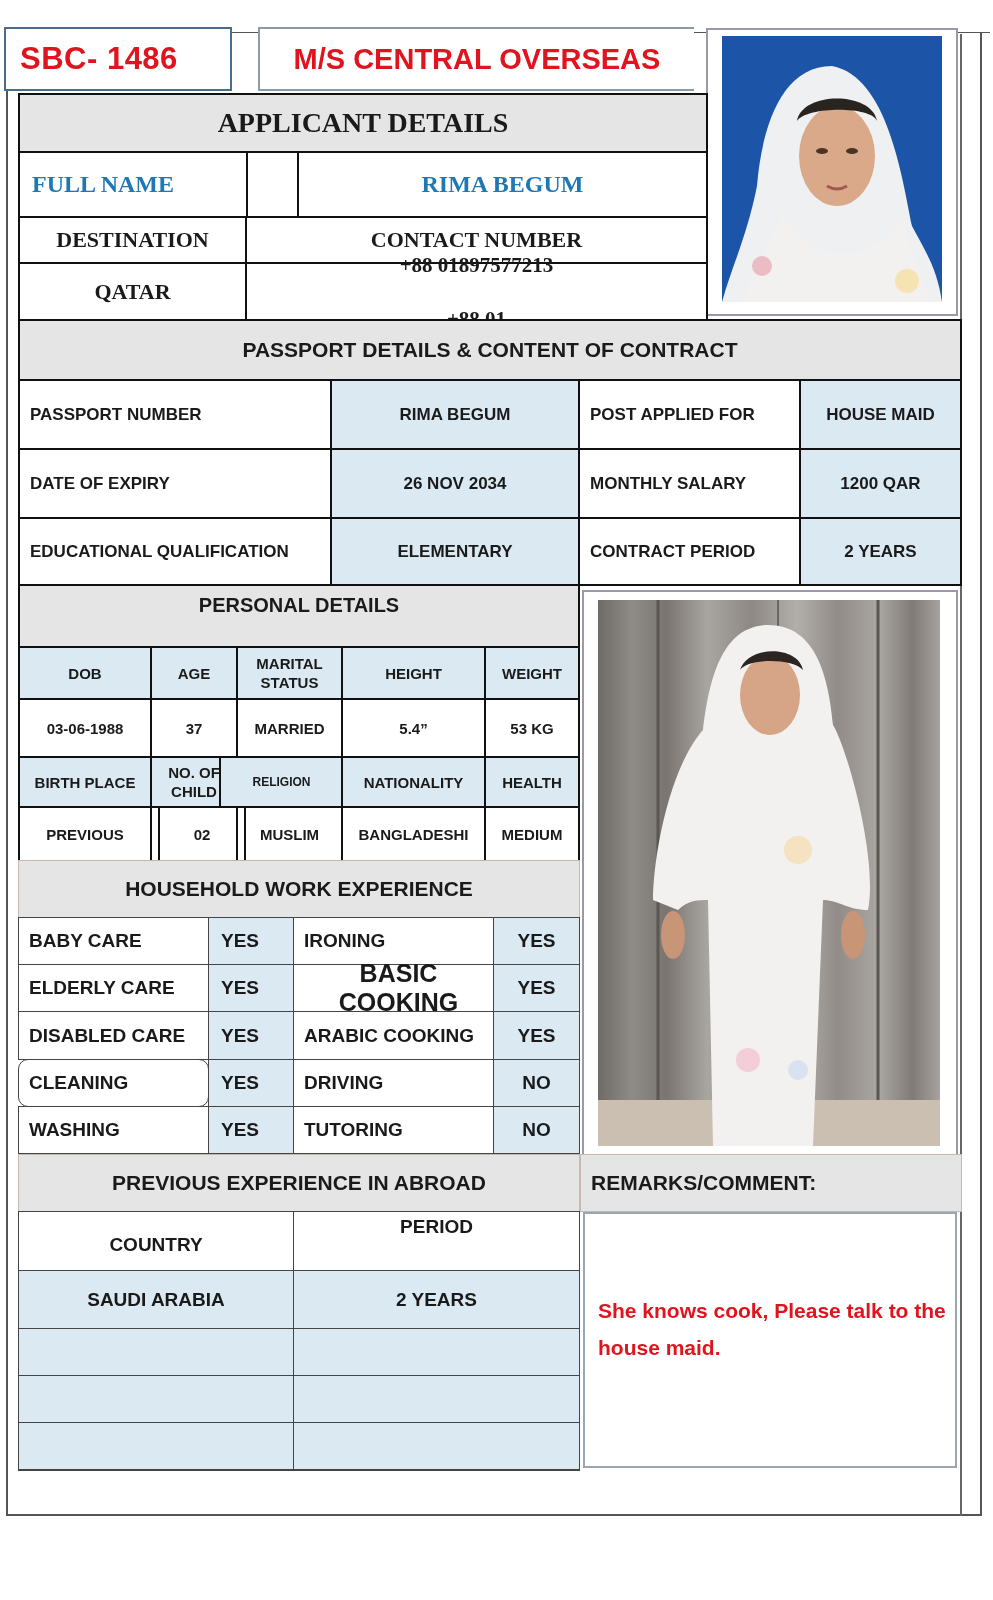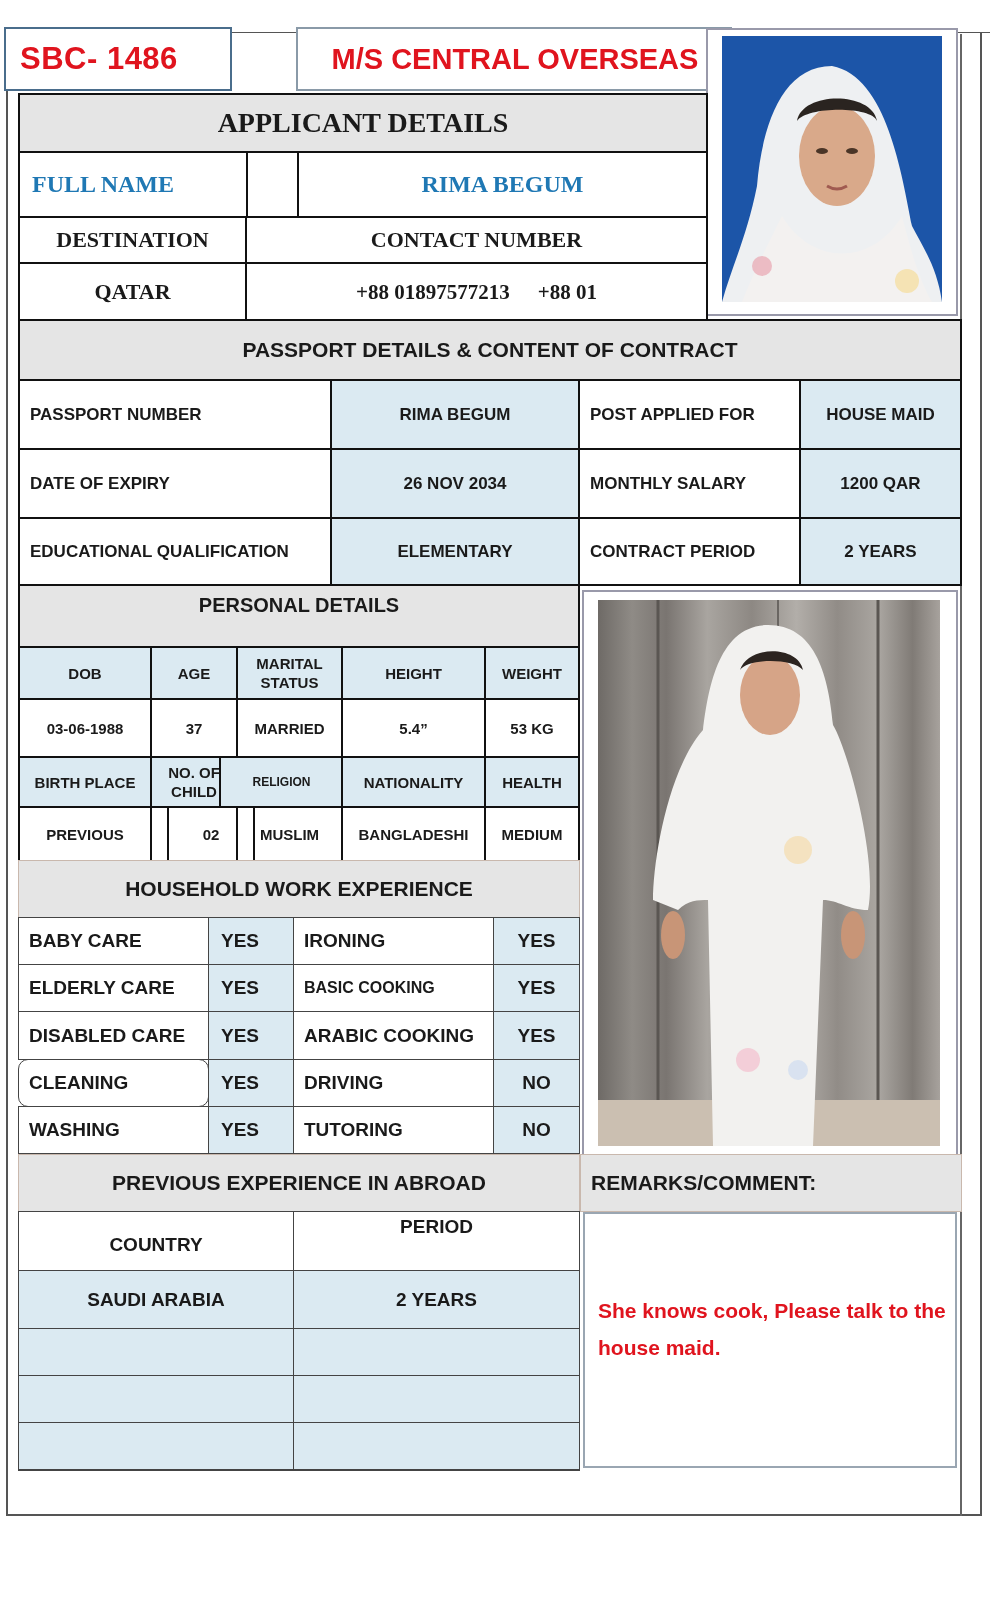--- a/index.html
+++ b/index.html
@@ -8,21 +8,21 @@
 
   .abs { position: absolute; }
   .outer-frame { left: 6px; top: 32px; width: 976px; height: 1484px; border: 2px solid #555; border-top: none; }
   .outer-topline { left: 230px; top: 32px; width: 760px; height: 1px; background: #555; }
   .outer-right { left: 960px; top: 34px; width: 2px; height: 1482px; background: #666; }
 
   .code-box { left: 4px; top: 27px; width: 228px; height: 64px; border: 2px solid #4a6d8c; background: #fff;
               display: flex; align-items: center; padding-left: 14px; }
   .code-box span { color: #e0141e; font-weight: bold; font-size: 31px; letter-spacing: 0.5px; }
   .company-box { left: 258px; top: 27px; width: 436px; height: 64px; border: 2px solid #8a9aa8; border-right: none; background: #fff;
-                 display: flex; align-items: center; justify-content: center; margin-left: 38px; }
+                 display: flex; align-items: center; justify-content: center; }
   .company-box span { color: #e0141e; font-weight: bold; font-size: 29px; }
 
   .serif { font-family: "Liberation Serif", serif; font-weight: bold; }
   .peach { background: #e5e5e5; }
   .blue { background: #dbeaf2; }
   .cell { position: absolute; display: flex; align-items: center; justify-content: center; text-align: center;
           font-weight: bold; font-size: 18px; border: 2.5px solid #111; }
   .left { justify-content: flex-start; padding-left: 10px; }
 
   .photo-frame-1 { left: 706px; top: 28px; width: 252px; height: 288px; border: 2px solid #99a; background: #fff; }
@@ -66,21 +66,21 @@
 
 <div class="cell peach serif" style="left:18px;top:93px;width:690px;height:60px;font-size:28px;">APPLICANT DETAILS</div>
 
 <div class="cell serif left" style="left:18px;top:151px;width:230px;height:67px;font-size:24px;color:#1f78b4;justify-content:flex-start;padding-left:12px;">FULL NAME</div>
 <div class="cell serif" style="left:297px;top:151px;width:411px;height:67px;font-size:24px;color:#1f78b4;">RIMA BEGUM</div>
 
 <div class="cell serif" style="left:18px;top:216px;width:229px;height:48px;font-size:22px;">DESTINATION</div>
 <div class="cell serif" style="left:245px;top:216px;width:463px;height:48px;font-size:22px;">CONTACT NUMBER</div>
 
 <div class="cell serif" style="left:18px;top:262px;width:229px;height:59px;font-size:22px;">QATAR</div>
-<div class="cell serif" style="left:245px;top:262px;width:463px;height:59px;font-size:21px;flex-direction:row;line-height:26px;gap:28px;">
+<div class="cell serif" style="left:245px;top:262px;width:463px;height:59px;font-size:21px;flex-direction:column;line-height:26px;gap:28px;">
   <span>+88 01897577213</span>
   <span>+88 01</span>
 </div>
 
 <div class="cell peach" style="left:18px;top:319px;width:944px;height:62px;font-size:21px;">PASSPORT DETAILS &amp; CONTENT OF CONTRACT</div>
 
 <div id="passport-rows">
 
   <div class="cell left" style="left:18px;top:379px;width:314px;height:71px;font-size:17px;">PASSPORT NUMBER</div>
   <div class="cell blue" style="left:330px;top:379px;width:250px;height:71px;font-size:17px;">RIMA BEGUM</div>
@@ -114,40 +114,40 @@
   <div class="cell" style="left:341px;top:698px;width:145px;height:60px;font-size:15px;">5.4”</div>
   <div class="cell" style="left:484px;top:698px;width:96px;height:60px;font-size:15px;">53 KG</div>
 
   <div class="cell blue" style="left:18px;top:756px;width:134px;height:52px;font-size:15px;">BIRTH PLACE</div>
   <div class="cell blue" style="left:150px;top:756px;width:88px;height:52px;font-size:15px;padding:0 12px;line-height:19px;">NO. OF CHILD</div>
   <div class="cell blue" style="left:219px;top:756px;width:125px;height:52px;font-size:12px;">RELIGION</div>
   <div class="cell blue" style="left:341px;top:756px;width:145px;height:52px;font-size:15px;">NATIONALITY</div>
   <div class="cell blue" style="left:484px;top:756px;width:96px;height:52px;font-size:15px;">HEALTH</div>
 
   <div class="cell" style="left:18px;top:806px;width:134px;height:56px;font-size:15px;">PREVIOUS</div>
-  <div class="cell" style="left:167px;top:806px;width:88px;height:56px;font-size:15px;">02</div>
+  <div class="cell" style="left:158px;top:806px;width:88px;height:56px;font-size:15px;">02</div>
   <div class="cell" style="left:236px;top:806px;width:107px;height:56px;font-size:15px;">MUSLIM</div>
   <div class="cell" style="left:341px;top:806px;width:145px;height:56px;font-size:15px;">BANGLADESHI</div>
   <div class="cell" style="left:484px;top:806px;width:96px;height:56px;font-size:15px;">MEDIUM</div>
 </div>
 
 <div class="cell peach" style="left:18px;top:860px;width:562px;height:58px;font-size:21px;border-width:1px;border-color:#c9b8ad;">HOUSEHOLD WORK EXPERIENCE</div>
 
 <div style="position:absolute;left:18px;top:917px;width:562px;height:238px;">
 </div>
 <div id="hh"></div>
 
 <div class="cell left" style="left:18px;top:917px;width:191px;height:48px;font-size:19px;border-width:1px;border-color:#444;">BABY CARE</div>
 <div class="cell blue left" style="left:208px;top:917px;width:86px;height:48px;font-size:19px;border-width:1px;border-color:#444;padding-left:12px;">YES</div>
 <div class="cell left" style="left:293px;top:917px;width:201px;height:48px;font-size:19px;border-width:1px;border-color:#444;">IRONING</div>
 <div class="cell blue" style="left:493px;top:917px;width:87px;height:48px;font-size:19px;border-width:1px;border-color:#444;">YES</div>
 
 <div class="cell left" style="left:18px;top:964px;width:191px;height:48px;font-size:19px;border-width:1px;border-color:#444;">ELDERLY CARE</div>
 <div class="cell blue left" style="left:208px;top:964px;width:86px;height:48px;font-size:19px;border-width:1px;border-color:#444;padding-left:12px;">YES</div>
-<div class="cell left" style="left:293px;top:964px;width:201px;height:48px;font-size:16px;border-width:1px;border-color:#444;text-align:right;">BASIC COOKING</div>
+<div class="cell left" style="left:293px;top:964px;width:201px;height:48px;font-size:25px;border-width:1px;border-color:#444;">BASIC COOKING</div>
 <div class="cell blue" style="left:493px;top:964px;width:87px;height:48px;font-size:19px;border-width:1px;border-color:#444;">YES</div>
 
 <div class="cell left" style="left:18px;top:1011px;width:191px;height:49px;font-size:19px;border-width:1px;border-color:#444;">DISABLED CARE</div>
 <div class="cell blue left" style="left:208px;top:1011px;width:86px;height:49px;font-size:19px;border-width:1px;border-color:#444;padding-left:12px;">YES</div>
 <div class="cell left" style="left:293px;top:1011px;width:201px;height:49px;font-size:19px;border-width:1px;border-color:#444;">ARABIC COOKING</div>
 <div class="cell blue" style="left:493px;top:1011px;width:87px;height:49px;font-size:19px;border-width:1px;border-color:#444;">YES</div>
 
 <div class="cell left" style="left:18px;top:1059px;width:191px;height:48px;font-size:19px;border-width:1px;border-color:#444;border-radius:10px;">CLEANING</div>
 <div class="cell blue left" style="left:208px;top:1059px;width:86px;height:48px;font-size:19px;border-width:1px;border-color:#444;padding-left:12px;">YES</div>
 <div class="cell left" style="left:293px;top:1059px;width:201px;height:48px;font-size:19px;border-width:1px;border-color:#444;">DRIVING</div>

